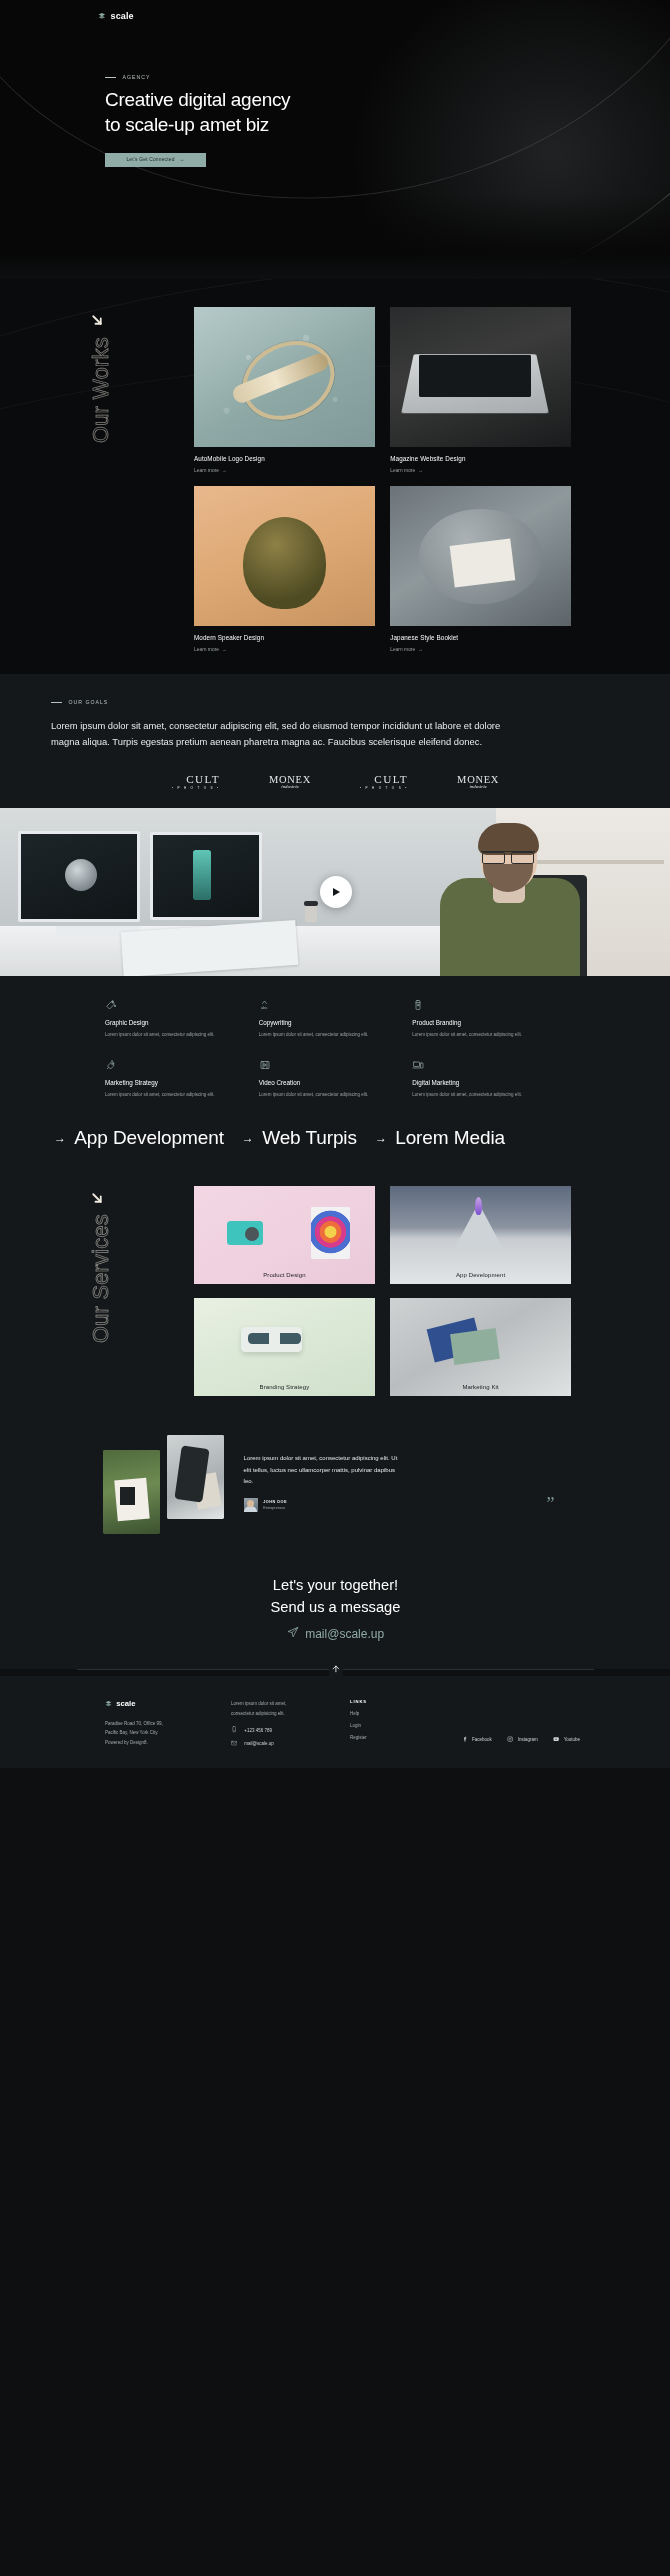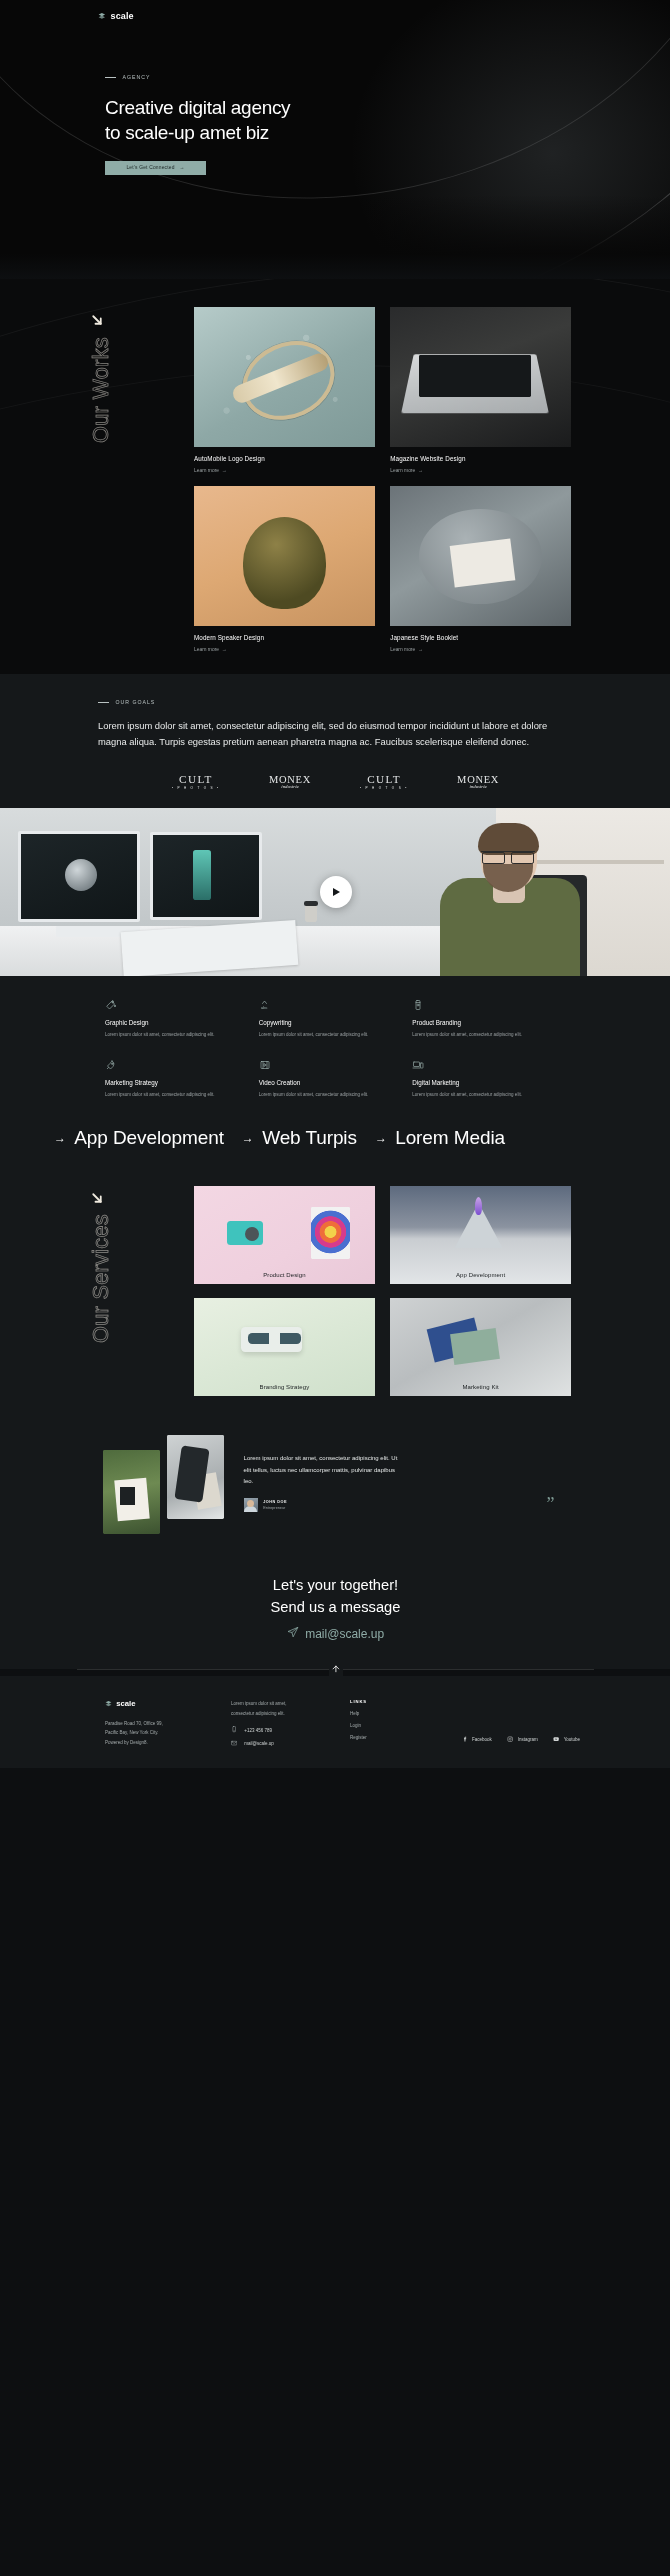--- a/index.html
+++ b/index.html
@@ -36,21 +36,21 @@
 
   .brand { position:absolute; left:98px; top:11.2px; display:flex; align-items:center; gap:4.9px; z-index:6; }
   .brand-name { font-size:9px; font-weight:700; letter-spacing:0.1px; color:#fff; }
   .stack-ico svg { display:block; }
 
   .eyebrow { display:flex; align-items:center; gap:6.3px; }
   .eyebrow .dash { width:11.2px; height:0.7px; background:#b9c2c2; display:block; }
   .eyebrow .lbl { font-size:5.2px; letter-spacing:1px; color:#b9c2c2; text-transform:uppercase; }
 
   .hero-inner { position:absolute; left:105px; top:74px; z-index:5; }
-  .hero-h1 { margin-top:15px; font-size:19px; line-height:1.32; font-weight:400; letter-spacing:-0.3px; color:#fff; }
+  .hero-h1 { margin-top:7px; font-size:19px; line-height:1.32; font-weight:400; letter-spacing:-0.3px; color:#fff; }
   .btn-cta {
     margin-top:15.4px; display:inline-flex; align-items:center; justify-content:center; gap:4.9px;
     width:101px; height:14px; background:#8faca7; color:#1d2726;
     font-size:4.9px; letter-spacing:0.2px; border:none; cursor:pointer;
   }
 
   
   .works { position:relative; background:#0a0b0c; padding:28px 0 21px; overflow:hidden; }
   .works-swirl { position:absolute; inset:0; overflow:hidden; pointer-events:none; }
   .works-swirl i { position:absolute; display:block; border-radius:50%; border:0.7px solid rgba(255,255,255,0.07); }
@@ -96,24 +96,24 @@
       border-radius:50% 50% 46% 46%;
       background:radial-gradient(circle at 40% 30%, #8e8147, #4e4a22 70%); }
   .th-jap { background:linear-gradient(150deg,#6b7378 0%,#8f999c 45%,#5c6468 100%); }
   .th-jap::before { content:""; position:absolute; left:16%; top:16%; width:68%; height:68%;
       border-radius:50%; background:radial-gradient(circle at 38% 32%,#aab2b5,#70797d); }
   .th-jap::after { content:""; position:absolute; left:34%; top:40%; width:34%; height:30%;
       background:#edeae3; transform:rotate(-7deg); }
 
   
   .goals { background:#15181a; padding:25px 0 18px; }
-  .goals-inner { margin-left:98px; width:461px; }
+  .goals-inner { margin-left:51px; width:461px; }
   .goals-p { margin-top:12.6px; font-size:9.4px; line-height:1.75; color:#e8eaea; font-weight:400; }
   .logos { margin-top:22.4px; display:flex; justify-content:center; align-items:center; gap:49px; }
-  .logo-cult { text-align:center; color:#e3e5e6; }
+  .logo-cult { text-align:right; color:#e3e5e6; }
   .logo-cult .lg { font-size:11.2px; letter-spacing:1.4px; font-family:"Liberation Serif", serif; font-weight:400; }
   .logo-cult .sm { font-size:3.1px; letter-spacing:1.8px; margin-top:1.4px; }
   .logo-monex { text-align:center; color:#e3e5e6; }
   .logo-monex .lg { font-size:10.5px; letter-spacing:0.7px; font-family:"Liberation Serif", serif; }
   .logo-monex .sm { font-size:4.9px; font-style:italic; font-family:"Liberation Serif", serif; margin-top:-1.4px; }
 
   
   .video { position:relative; height:168px; overflow:hidden;
     background:linear-gradient(180deg,#d8dcdd 0%,#c6cbcd 55%,#b9bfc1 100%); }
   .vid-wallR { position:absolute; right:0; top:0; width:175px; height:168px; background:linear-gradient(180deg,#ece9e4,#dcd8d1); }

